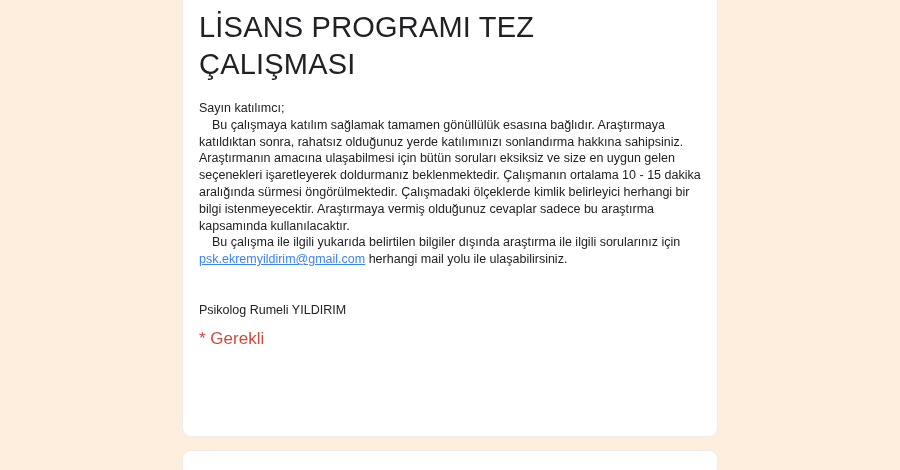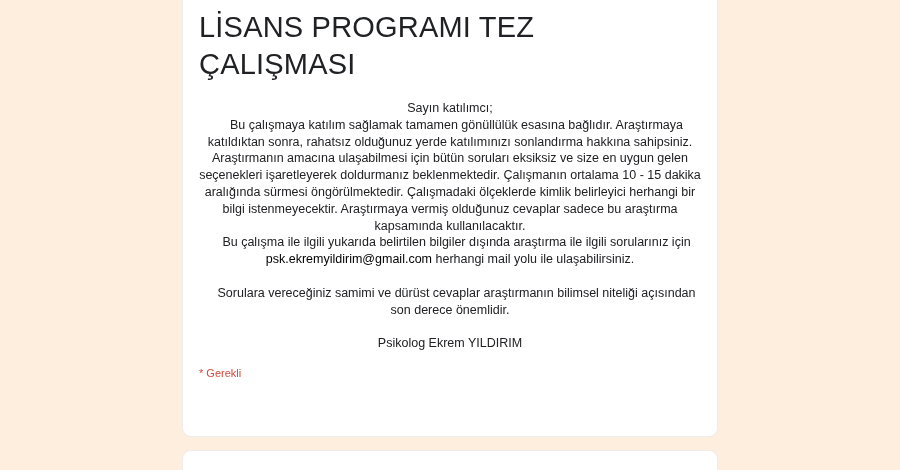--- a/index.html
+++ b/index.html
@@ -36,51 +36,50 @@
     font-weight: 400;
     letter-spacing: 0.2px;
     color: #202124;
   }
 
   .form-description {
     margin-top: 17px;
     font-size: 12.5px;
     line-height: 16.8px;
     color: #202124;
-    text-align: center;
   }
   .form-description p { margin: 0; }
   .form-description p.indent { text-indent: 13px; }
   .blank-line { height: 16.8px; }
 
   .email-link {
-    color: #000000;
+    color: #3b82f6;
+    text-decoration: underline;
     cursor: pointer;
   }
 
   .required-note {
     margin-top: 13px;
-    font-size: 11px;
+    font-size: 17px;
     line-height: 16.8px;
     color: #cf4a3f;
   }
 </style>
 </head>
 <body>
 
 <section class="card card-header">
 
   <h1 class="form-title">KLİNİK PSİKOLOJİ YÜKSEK LİSANS PROGRAMI TEZ ÇALIŞMASI</h1>
 
   <div class="form-description">
     <p>Sayın katılımcı;</p>
     <p class="indent">Bu çalışmaya katılım sağlamak tamamen gönüllülük esasına bağlıdır. Araştırmaya katıldıktan sonra, rahatsız olduğunuz yerde katılımınızı sonlandırma hakkına sahipsiniz. Araştırmanın amacına ulaşabilmesi için bütün soruları eksiksiz ve size en uygun gelen seçenekleri işaretleyerek doldurmanız beklenmektedir. Çalışmanın ortalama 10 - 15 dakika aralığında sürmesi öngörülmektedir. Çalışmadaki ölçeklerde kimlik belirleyici herhangi bir bilgi istenmeyecektir. Araştırmaya vermiş olduğunuz cevaplar sadece bu araştırma kapsamında kullanılacaktır.</p>
     <p class="indent"><span>Bu çalışma ile ilgili yukarıda belirtilen bilgiler dışında araştırma ile ilgili sorularınız için </span><span class="email-link">psk.ekremyildirim@gmail.com</span><span> herhangi mail yolu ile ulaşabilirsiniz.</span></p>
     <div class="blank-line"></div>
-    <p class="indent">Sorulara vereceğiniz samimi ve dürüst cevaplar araştırmanın bilimsel niteliği açısından son derece önemlidir.</p>
     <div class="blank-line"></div>
-    <p>Psikolog Ekrem YILDIRIM</p>
+    <p>Psikolog Rumeli YILDIRIM</p>
   </div>
 
   <div class="required-note">* Gerekli</div>
 </section>
 
 <section class="card card-next"></section>
 
 </body></html>

